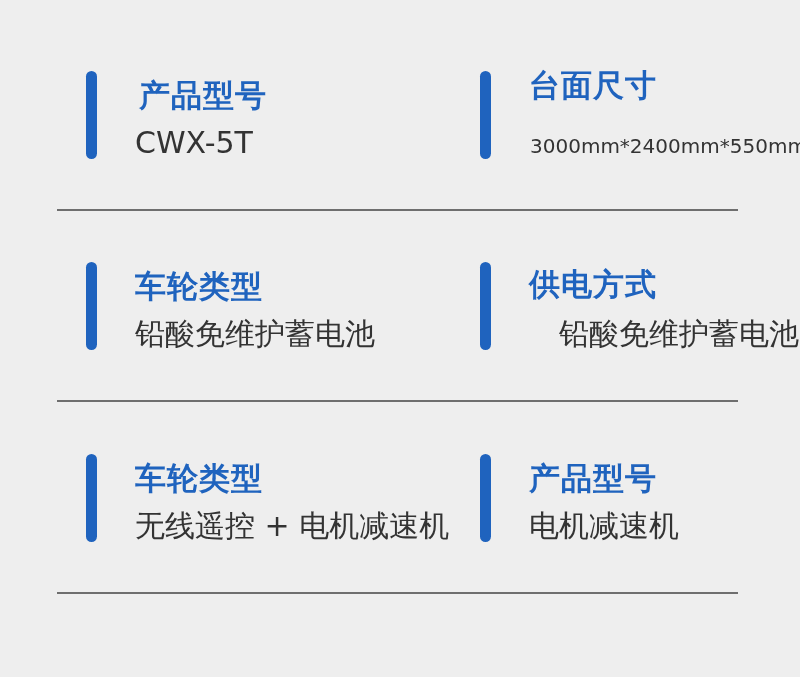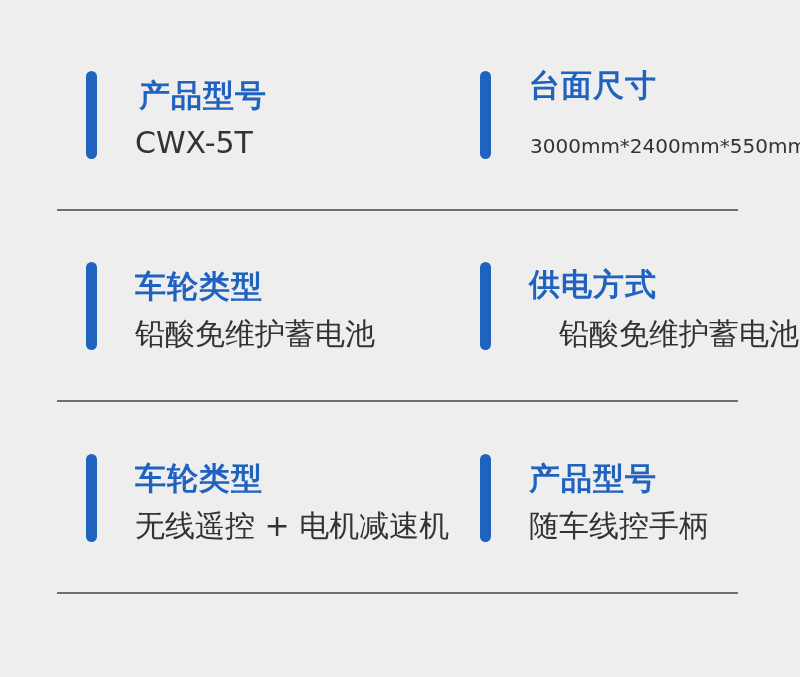--- a/index.html
+++ b/index.html
@@ -85,16 +85,16 @@
 
 <div class="spec">
   <div class="bar" style="left:86px; top:454px;"></div>
   <div class="title" style="left:135px; top:463px;">车轮类型</div>
   <div class="value" style="left:135px; top:511px;">无线遥控 + 电机减速机</div>
 </div>
 
 <div class="spec">
   <div class="bar" style="left:480px; top:454px;"></div>
   <div class="title" style="left:529px; top:463px;">产品型号</div>
-  <div class="value" style="left:529px; top:511px;">随车线控手柄</div>
+  <div class="value" style="left:529px; top:511px;">电机减速机</div>
 </div>
 
 <div class="divider" style="top:592px;"></div>
 
 </body></html>

